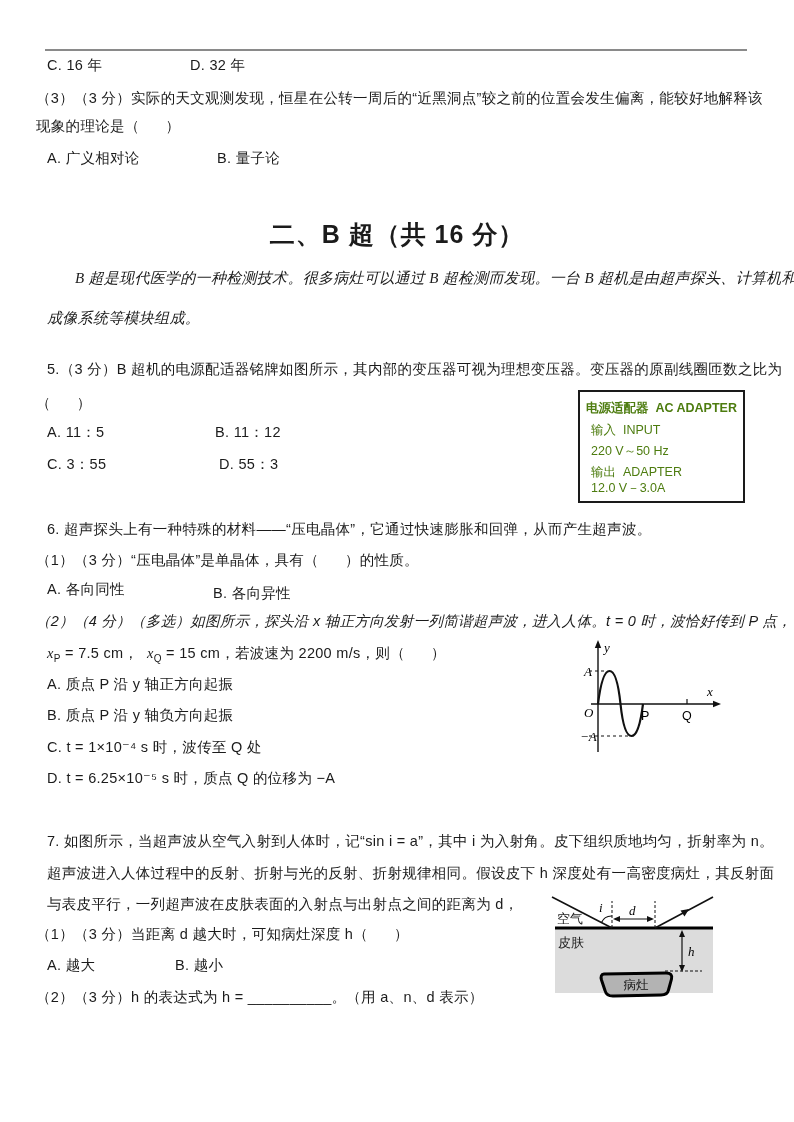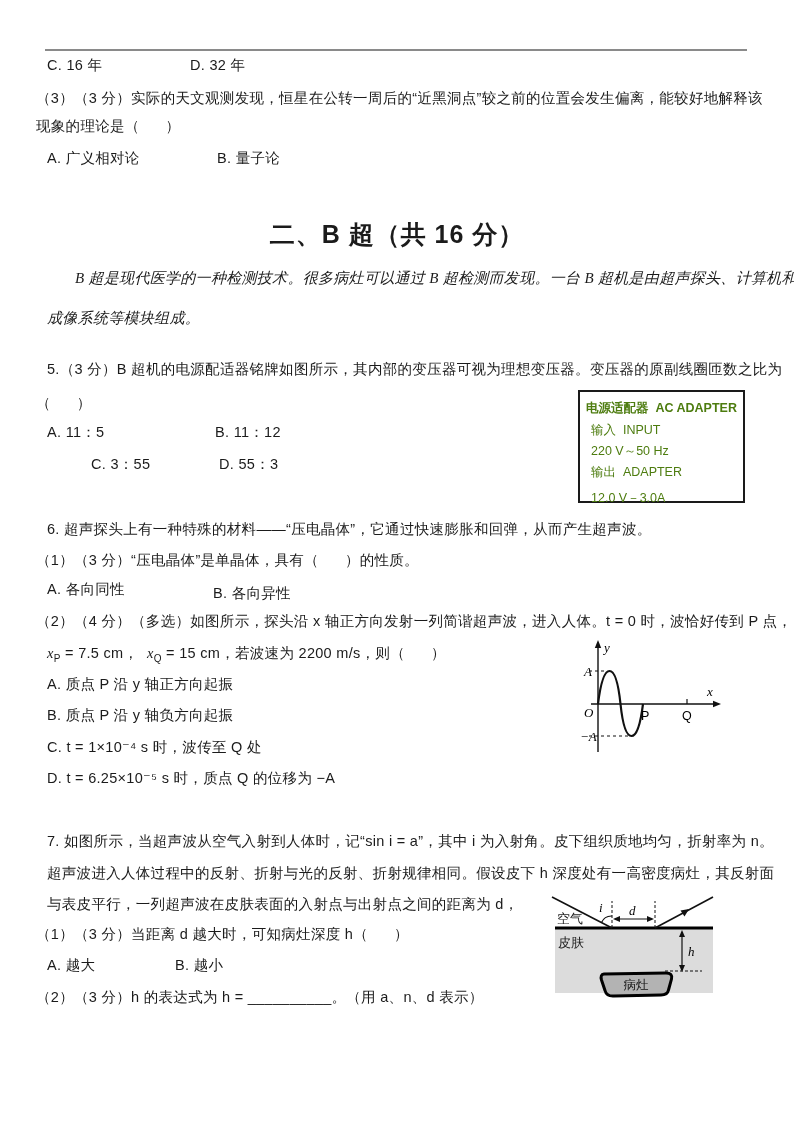--- a/index.html
+++ b/index.html
@@ -42,36 +42,36 @@
 
   <div class="t h" style="left:0; top:224px; width:794px; text-align:center;">二、B 超（共 16 分）</div>
 
   <div class="t kai" style="left:75px; top:268px;">B 超是现代医学的一种检测技术。很多病灶可以通过 B 超检测而发现。一台 B 超机是由超声探头、计算机和</div>
   <div class="t kai" style="left:47px; top:308px;">成像系统等模块组成。</div>
 
   <div class="t" style="left:47px; top:359px;">5.（3 分）B 超机的电源配适器铭牌如图所示，其内部的变压器可视为理想变压器。变压器的原副线圈匝数之比为</div>
   <div class="t" style="left:36px; top:393px;">（      ）</div>
   <div class="t" style="left:47px;  top:422px;">A. 11：5</div>
   <div class="t" style="left:215px; top:422px;">B. 11：12</div>
-  <div class="t" style="left:47px;  top:454px;margin-left:44px;">C. 3：55</div>
+  <div class="t" style="left:47px;  top:454px;">C. 3：55</div>
   <div class="t" style="left:219px; top:454px;">D. 55：3</div>
 
   <div class="adapter">
     <div class="r title" style="top:8px;">电源适配器  AC ADAPTER</div>
     <div class="r" style="top:30px;">输入  INPUT</div>
     <div class="r" style="top:51px;">220 V～50 Hz</div>
     <div class="r" style="top:72px;">输出  ADAPTER</div>
-    <div class="r" style="top:98px;">12.0 V－3.0A</div>
+    <div class="r" style="top:88px;">12.0 V－3.0A</div>
   </div>
 
   <div class="t" style="left:47px; top:519px;">6. 超声探头上有一种特殊的材料——“压电晶体”，它通过快速膨胀和回弹，从而产生超声波。</div>
   <div class="t" style="left:36px; top:550px;">（1）（3 分）“压电晶体”是单晶体，具有（      ）的性质。</div>
   <div class="t" style="left:47px;  top:579px;">A. 各向同性</div>
   <div class="t" style="left:213px; top:583px;">B. 各向异性</div>
-  <div class="t" style="left:36px; top:611px;">（2）（4 分）（多选）如图所示，探头沿 x 轴正方向发射一列简谐超声波，进入人体。t = 0 时，波恰好传到 P 点，</div>
+  <div class="t" style="left:36px; top:611px;font-style:italic;">（2）（4 分）（多选）如图所示，探头沿 x 轴正方向发射一列简谐超声波，进入人体。t = 0 时，波恰好传到 P 点，</div>
   <div class="t" style="left:47px; top:643px;"><span class="math">x</span><sub class="v">P</sub><span> = 7.5 cm，  </span><span class="math">x</span><sub class="v">Q</sub><span> = 15 cm，若波速为 2200 m/s，则（      ）</span></div>
   <div class="t" style="left:47px; top:674px;">A. 质点 P 沿 y 轴正方向起振</div>
   <div class="t" style="left:47px; top:705px;">B. 质点 P 沿 y 轴负方向起振</div>
   <div class="t" style="left:47px; top:737px;">C. t = 1×10⁻⁴ s 时，波传至 Q 处</div>
   <div class="t" style="left:47px; top:768px;">D. t = 6.25×10⁻⁵ s 时，质点 Q 的位移为 −A</div>
 
   <svg class="fig" style="left:580px; top:638px;" width="148" height="126" viewBox="0 0 148 126">
 
     <line x1="18" y1="8" x2="18" y2="114" stroke="#111" stroke-width="1.4"></line>
     <polygon points="18,2 14.8,10 21.2,10" fill="#111"></polygon>

